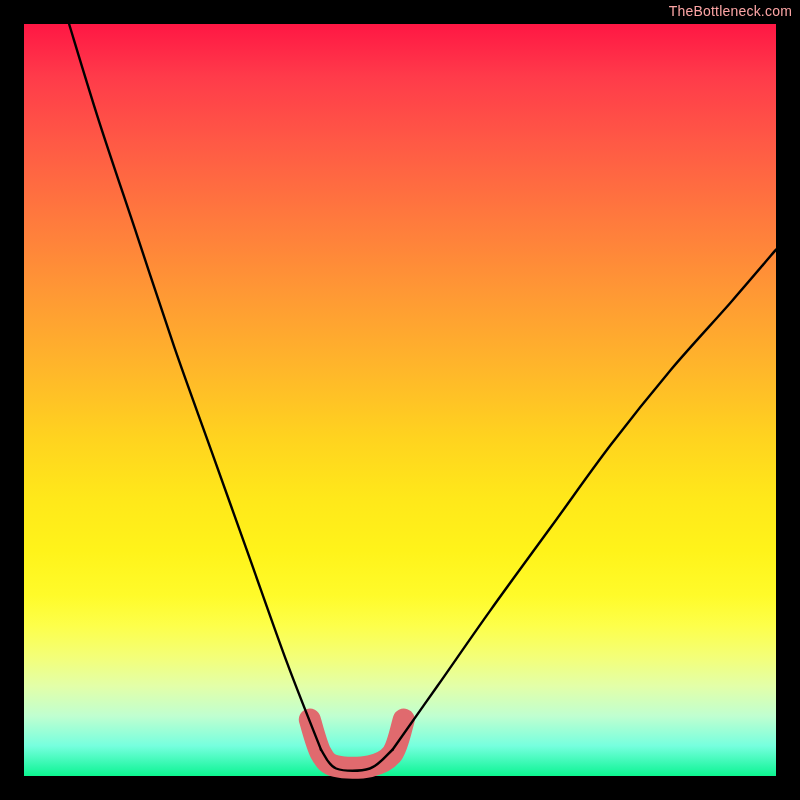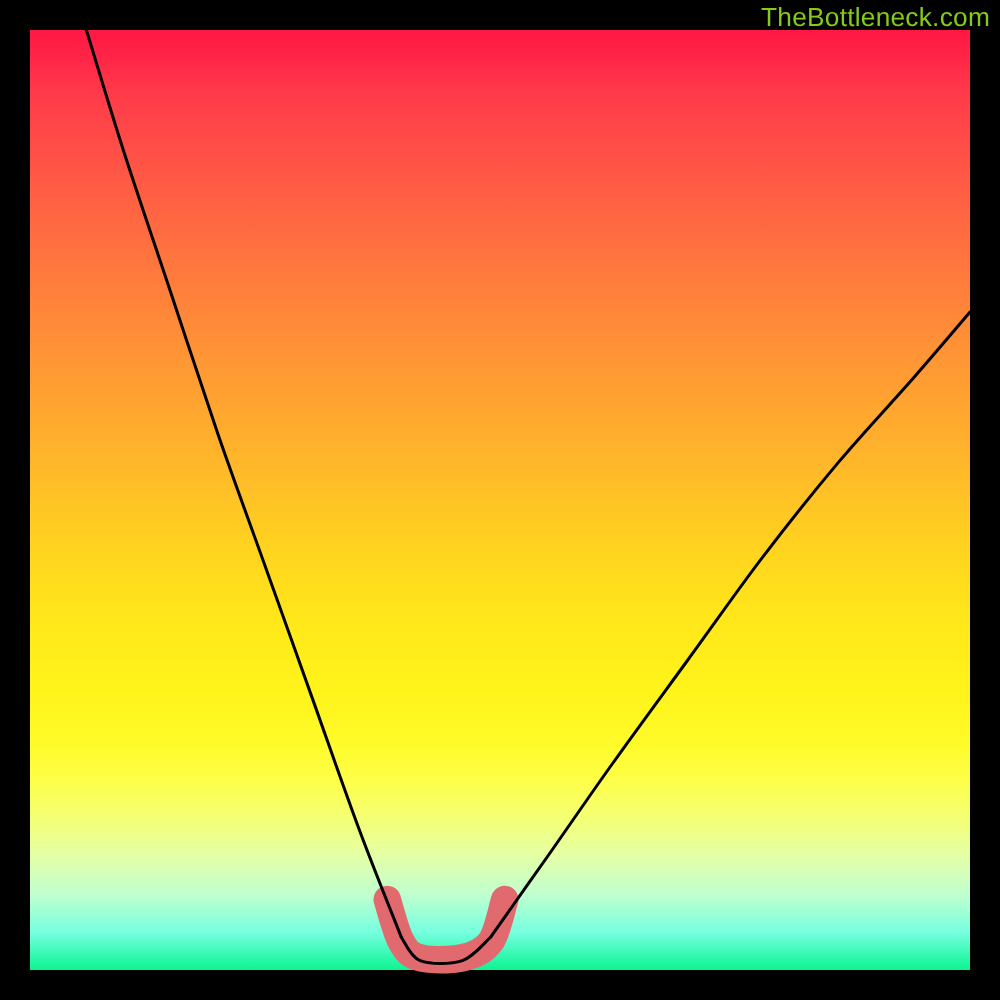--- a/index.html
+++ b/index.html
@@ -41,22 +41,22 @@
       #e3ffa8 88%,
       #c0ffd0 92%,
       #76ffde 96%,
       #26f7a6 99%,
       #0df58f 100%);
   }
   .attribution {
     position: absolute;
     right: 8px;
     top: 3px;
-    color: #84cc16;
-    font-size: 21px;
+    color: #fca5a5;
+    font-size: 14px;
     letter-spacing: 0.2px;
   }
   svg.curves {
     position: absolute;
     left: 0;
     top: 0;
     width: 752px;
     height: 752px;
     overflow: visible;
   }

